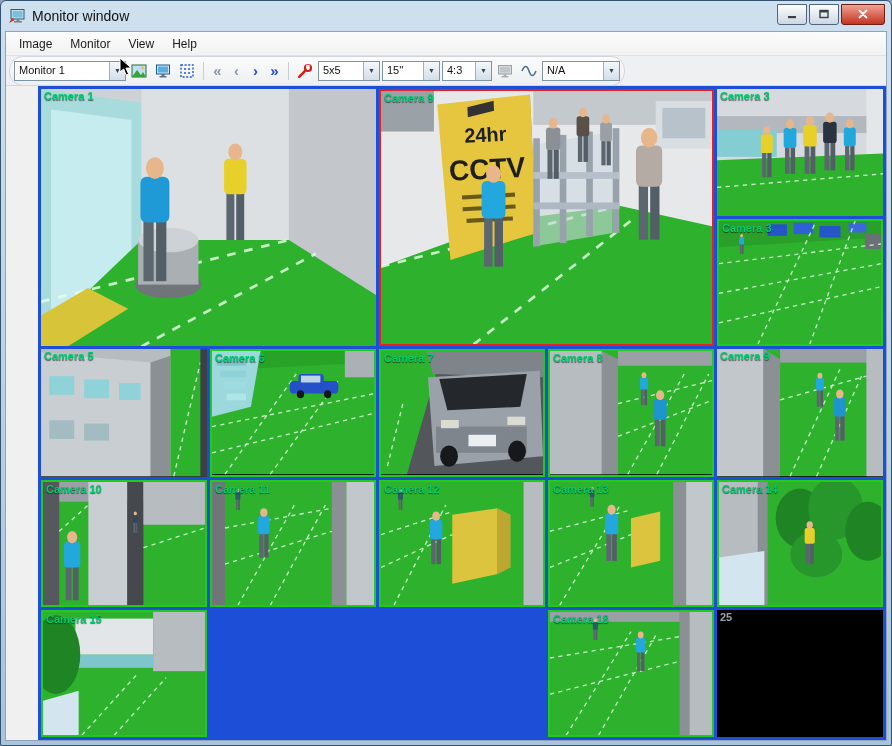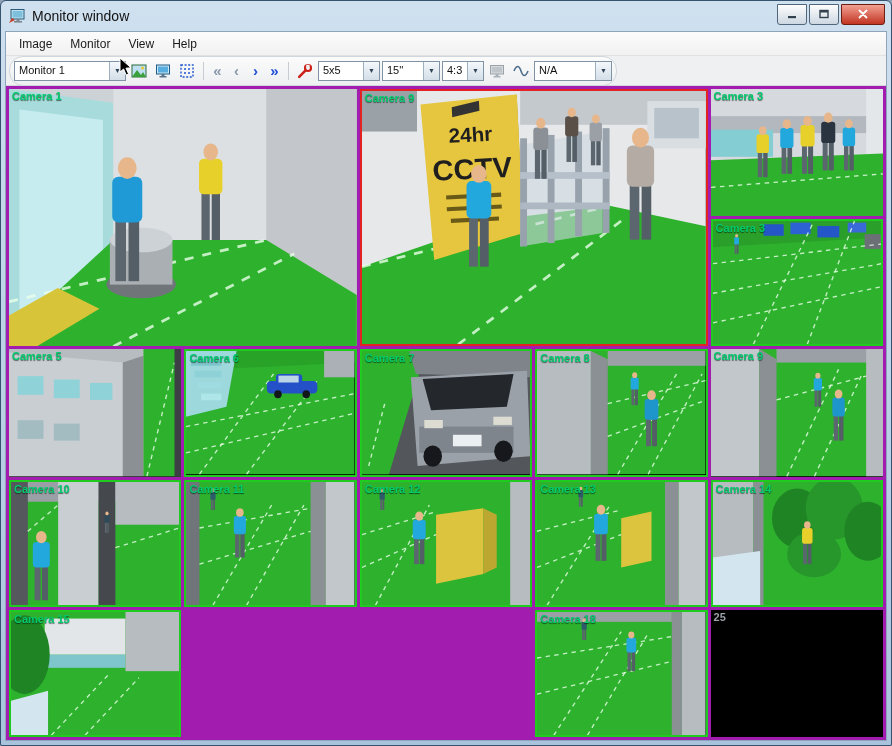--- a/index.html
+++ b/index.html
@@ -28,22 +28,22 @@
     font-size:11px;color:#111;box-sizing:border-box;}
   .combo-text{flex:1;padding:2px 4px 0 4px;white-space:nowrap;overflow:hidden;}
   .combo-arrow{width:15px;background:linear-gradient(#f4f8fb,#d3dee8);border-left:1px solid #9fb0bf;
     display:flex;align-items:center;justify-content:center;font-size:7px;color:#2f4456;}
   .tbtn{width:22px;height:22px;display:flex;align-items:center;justify-content:center;border-radius:2px;}
   .sep{width:1px;height:18px;background:#c6ccd2;margin:0 3px;}
   .nav{font-size:15px;font-weight:bold;width:17px;text-align:center;line-height:20px;}
   .nav.back{color:#8costs}
   .nav.back{color:#8b99ad;}
   .nav.fwd{color:#1f4fd8;}
-  .grid{flex:1;background:#a21caf;display:grid;grid-template-columns:repeat(5,1fr);
-    grid-template-rows:repeat(5,1fr);gap:3px;padding:3px;box-sizing:border-box;}
+  .grid{flex:1;background:#1d4ed8;display:grid;grid-template-columns:repeat(5,1fr);
+    grid-template-rows:repeat(5,1fr);gap:3px;padding:3px;box-sizing:border-box;margin-left:32px;}
   .cell{position:relative;overflow:hidden;background:#000;box-sizing:border-box;}
   .cell.selected{border:2px solid #e32222;}
   .cell.armed{border:2px solid #1ecb1e;}
   .cell svg.scene{position:absolute;inset:0;width:100%;height:100%;}
   .cam-label{position:absolute;top:1px;left:3px;z-index:2;font-size:11px;font-weight:bold;
     color:#00cc6e;text-shadow:0 1px 1px rgba(0,0,0,.55);}
   .cam-label.dim{color:#9aa0a6;text-shadow:none;}
   .cursor{position:absolute;left:118px;top:56px;z-index:50;pointer-events:none;}
 </style>
 </head>
@@ -140,21 +140,21 @@
         </span>
 
         <div class="combo" style="width:62px">
           <span class="combo-text">5x5</span>
           <span class="combo-arrow">▼</span>
         </div>
         <div class="combo" style="width:58px">
           <span class="combo-text">15''</span>
           <span class="combo-arrow">▼</span>
         </div>
-        <div class="combo" style="width:42px">
+        <div class="combo" style="width:50px">
           <span class="combo-text">4:3</span>
           <span class="combo-arrow">▼</span>
         </div>
 
         <span class="tbtn">
           <svg viewBox="0 0 16 16" width="16" height="16">
             <rect x="1.5" y="2.5" width="13" height="8.5" fill="#d8dcdf" stroke="#9aa2a8"></rect>
             <rect x="3" y="4" width="10" height="5.5" fill="#bfc6cb"></rect>
             <rect x="6.5" y="11" width="3" height="2" fill="#aab2b8"></rect>
             <rect x="4.5" y="13" width="7" height="1.5" fill="#aab2b8"></rect>

